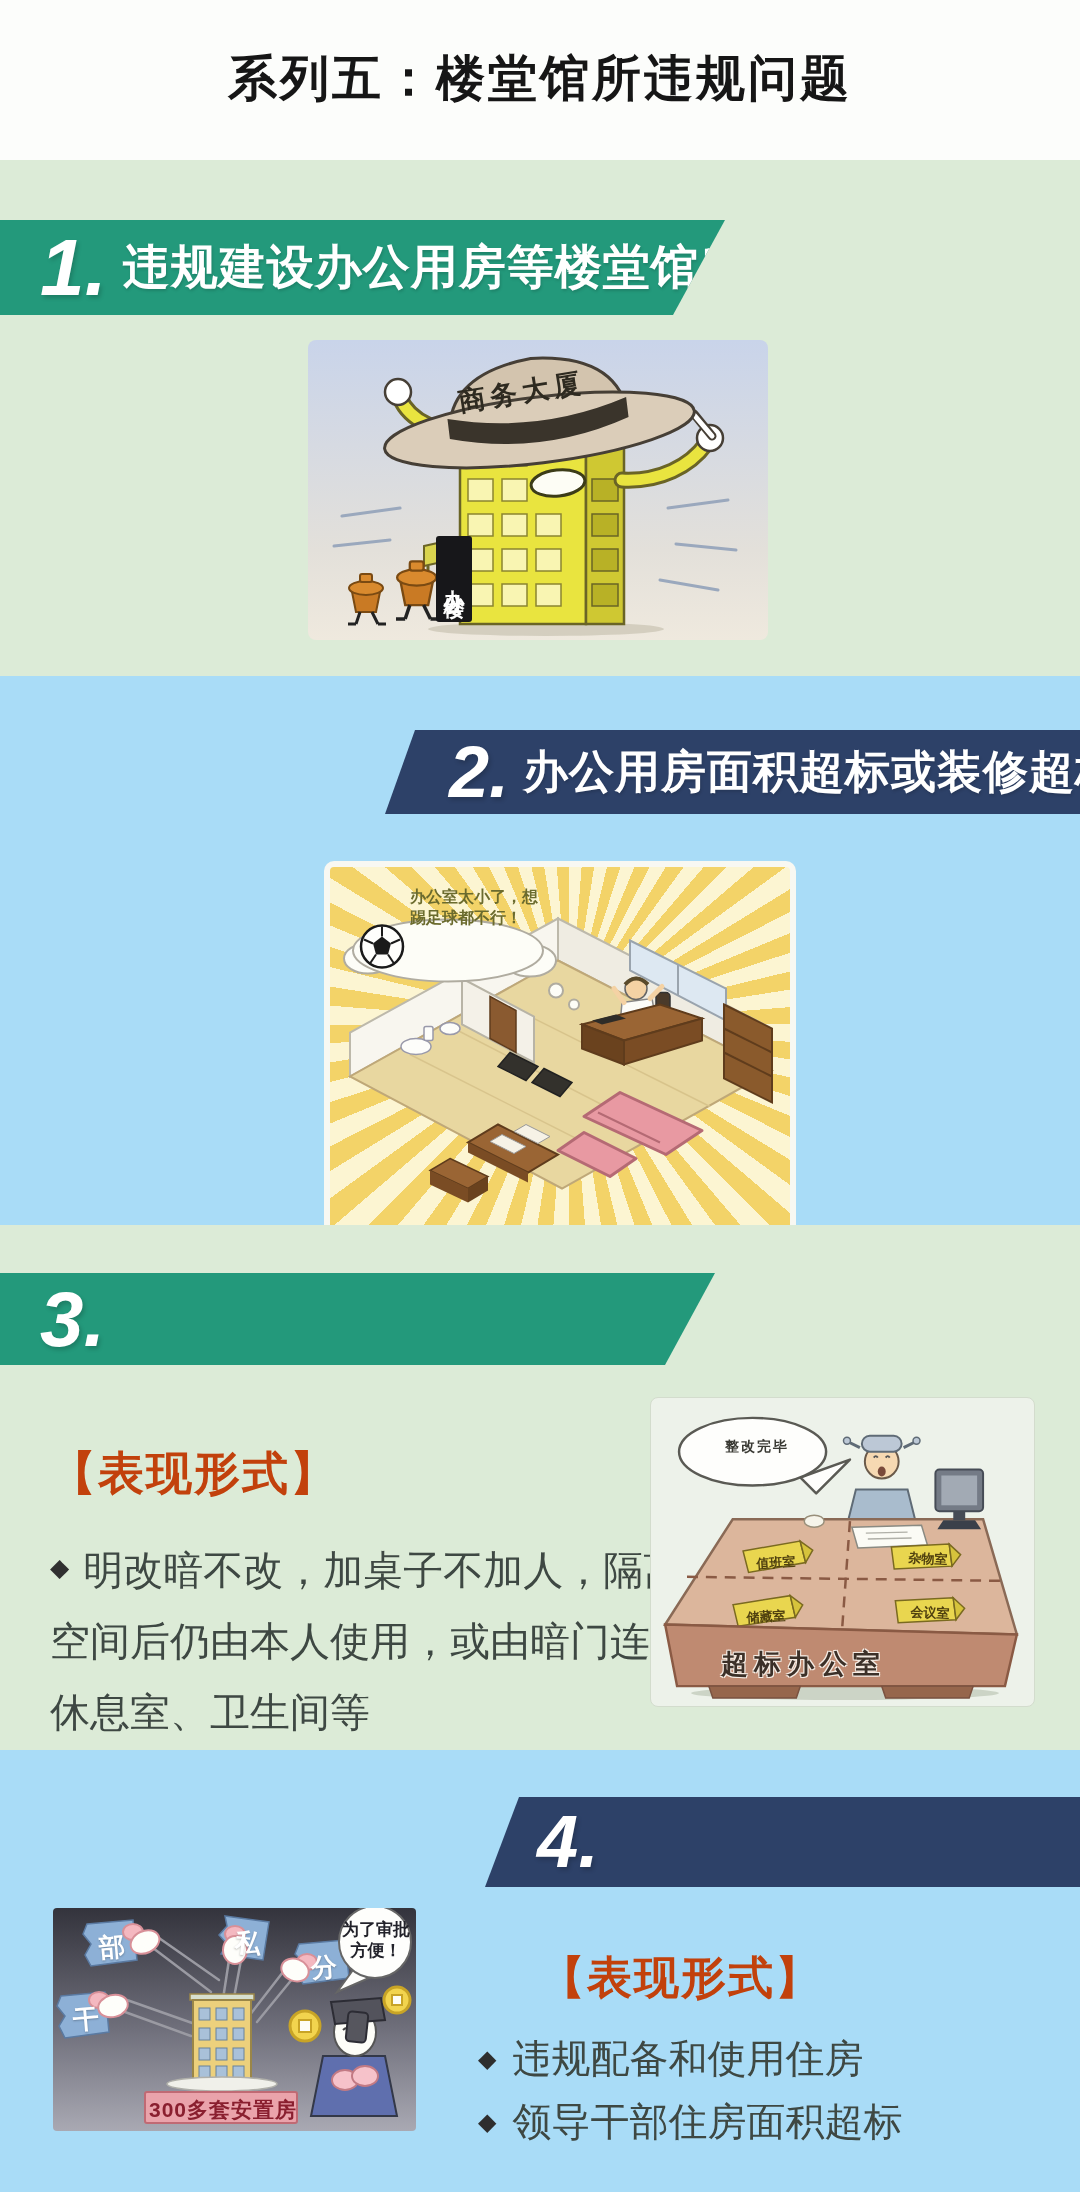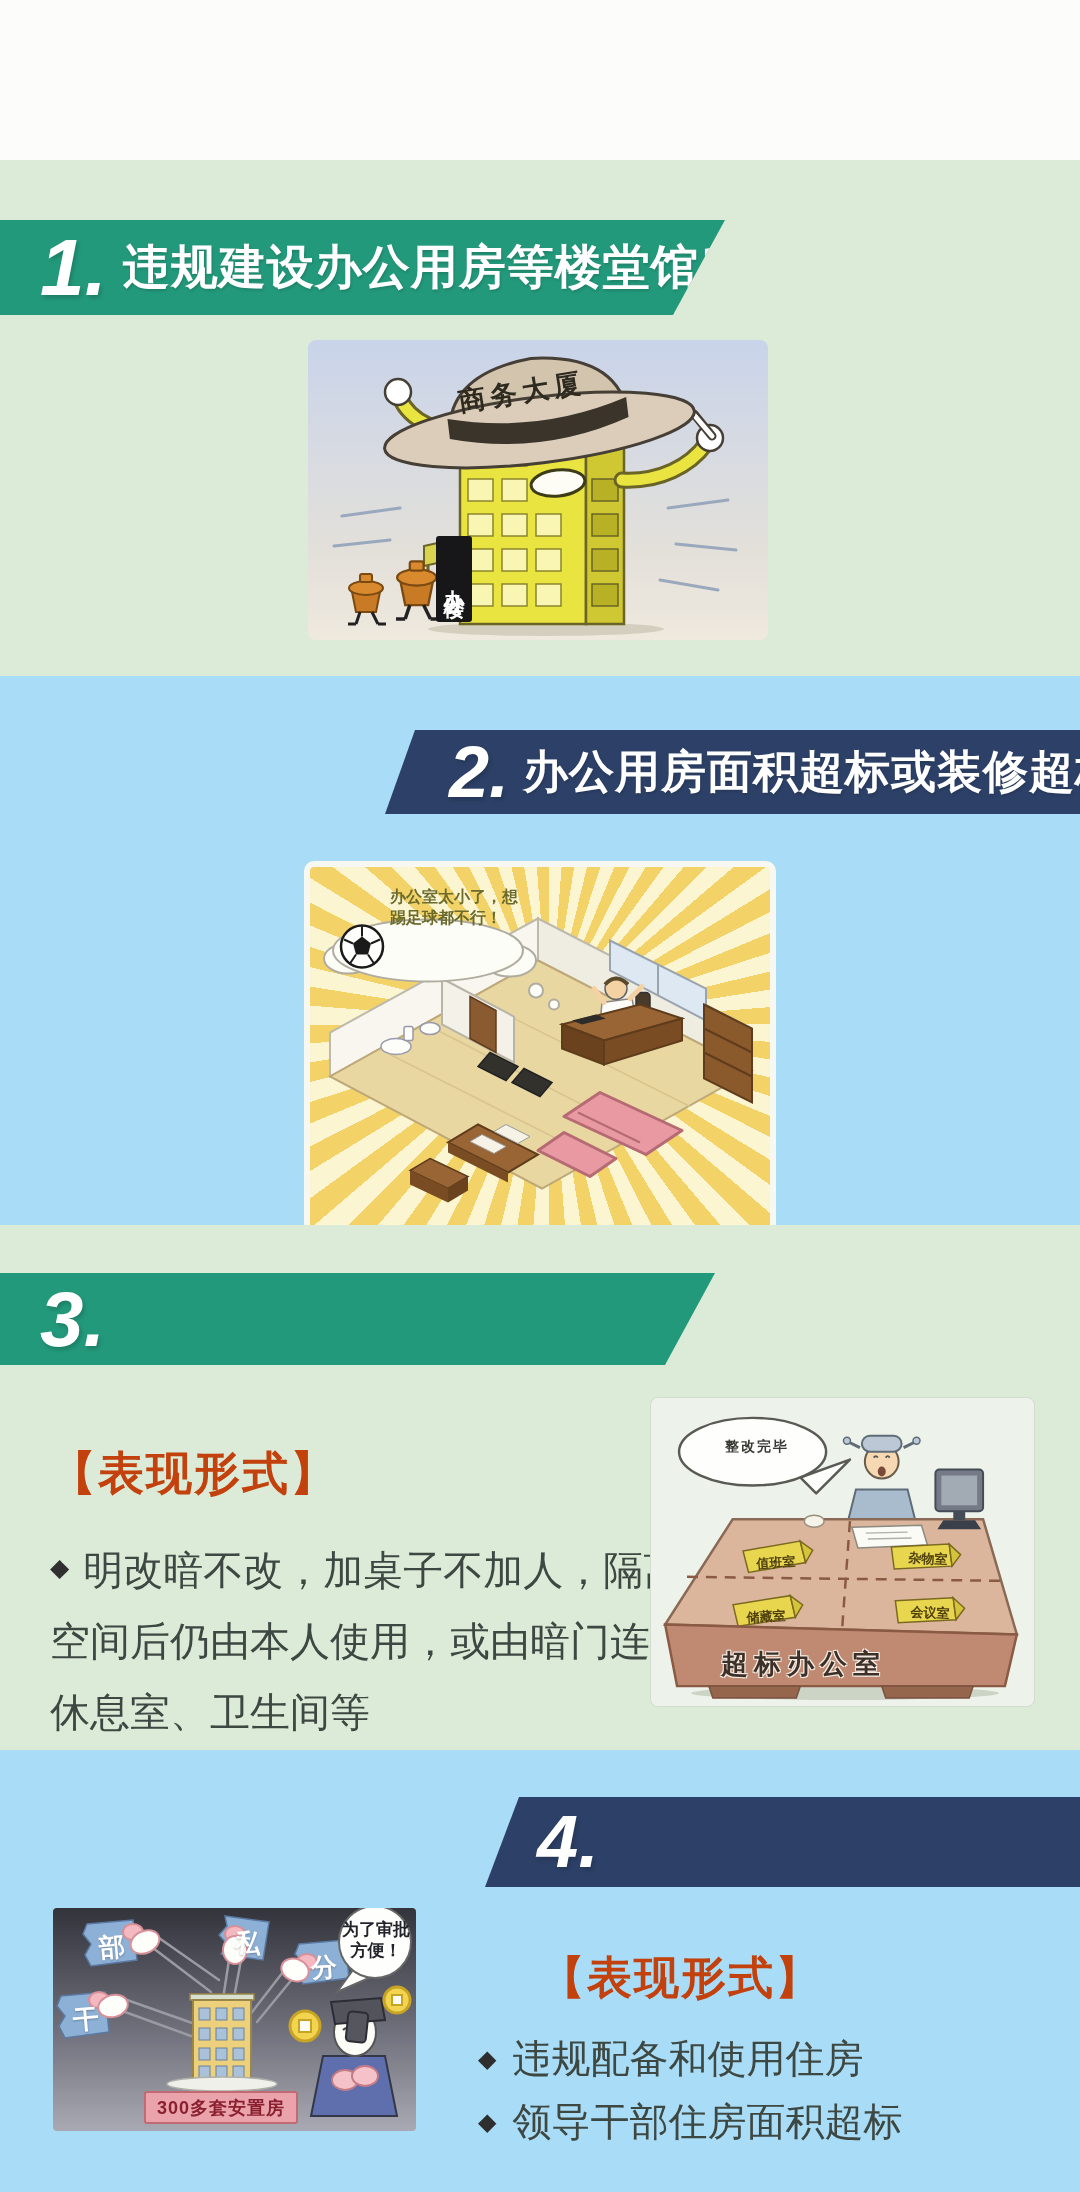--- a/index.html
+++ b/index.html
@@ -29,21 +29,21 @@
   .b2{left:385px;top:54px;width:695px;height:84px;clip-path:polygon(30px 0,100% 0,100% 100%,0 100%);padding-left:64px;gap:14px;}
   .b2 .num{font-size:72px;} .b2 .btitle{font-size:45px;}
   .b3{left:0;top:48px;width:715px;height:92px;clip-path:polygon(0 0,100% 0,calc(100% - 50px) 100%,0 100%);padding-left:40px;gap:16px;}
   .b3 .num{font-size:78px;} .b3 .btitle{font-size:46px;}
   .b4{left:485px;top:47px;width:595px;height:90px;clip-path:polygon(34px 0,100% 0,100% 100%,0 100%);padding-left:52px;gap:14px;}
   .b4 .num{font-size:74px;} .b4 .btitle{font-size:44px;}
 
   .card{position:absolute;border-radius:8px;overflow:hidden;}
   .card svg{position:absolute;inset:0;width:100%;height:100%;display:block;}
   .card1{left:308px;top:180px;width:460px;height:300px;background:linear-gradient(180deg,#c9d4ea 0%,#e3e0da 70%,#efe9de 100%);}
-  .card2{left:304px;top:185px;width:472px;height:387px;border:6px solid #f8f8f2;border-radius:10px;
+  .card2{left:324px;top:185px;width:472px;height:387px;border:6px solid #f8f8f2;border-radius:10px;
          background-color:#f8e9a8;
          background-image:repeating-conic-gradient(from 0deg at 52% 42%, #fcf5d2 0deg 4.5deg, #f3d368 4.5deg 9deg);}
   .card3{left:650px;top:172px;width:385px;height:310px;background:#edf2ea;border:1px solid #d3dccd;}
   .card4{left:53px;top:158px;width:363px;height:223px;border-radius:4px;
          background:linear-gradient(180deg,#33333c 0%,#70707c 55%,#a9a9b3 100%);}
 
   .ov{position:absolute;}
   .hat-label{left:150px;top:34px;transform:rotate(-9deg);font-size:27px;font-weight:700;color:#2e2a20;letter-spacing:5px;}
   .bldg-sign{left:128px;top:196px;width:36px;height:86px;background:#17171a;color:#fff;writing-mode:vertical-rl;
              font-size:21px;font-weight:700;display:flex;align-items:center;justify-content:center;border-radius:3px;letter-spacing:4px;}
@@ -54,39 +54,40 @@
   .s2{left:248px;top:152px;transform:rotate(3deg);}
   .s3{left:86px;top:210px;transform:rotate(-3deg);}
   .s4{left:250px;top:206px;transform:rotate(3deg);}
   .desk-label{left:70px;top:248px;width:250px;text-align:left;font-size:27px;font-weight:800;color:#3c3028;letter-spacing:6px;
               text-shadow:-1px -1px 0 #f5ece4,1px -1px 0 #f5ece4,-1px 1px 0 #f5ece4,1px 1px 0 #f5ece4;}
   .flag-char{color:#fff;font-size:26px;font-weight:700;text-shadow:0 1px 2px rgba(0,0,0,.25);}
   .f-bu{left:46px;top:22px;transform:rotate(-5deg);}
   .f-gan{left:20px;top:94px;transform:rotate(-5deg);}
   .f-si{left:182px;top:18px;transform:rotate(6deg);}
   .f-fen{left:258px;top:42px;transform:rotate(-4deg);}
-  .house-sign{left:92px;top:188px;width:152px;text-align:center;font-size:18px;font-weight:800;color:#8a1f2f;letter-spacing:1px;}
+  .house-sign{left:92px;top:188px;width:152px;text-align:right;font-size:21px;font-weight:800;color:#8a1f2f;letter-spacing:1px;}
   .speech4{left:288px;top:11px;width:70px;font-size:17px;font-weight:700;color:#22222a;line-height:21px;text-align:center;}
 
   .fmt-heading{position:absolute;font-size:46px;font-weight:800;color:#c2410c;letter-spacing:2px;}
   .sec3 .fmt-heading{left:50px;top:218px;}
   .sec4 .fmt-heading{left:540px;top:198px;font-size:45px;}
   .para{position:absolute;left:50px;top:307px;width:664px;font-size:40px;line-height:71px;color:#3e4843;}
   .para .marker{font-size:25px;vertical-align:8px;margin-right:14px;color:#303030;}
   .bullet-row{position:absolute;display:flex;align-items:center;gap:16px;color:#3e4843;}
   .bullet-row .marker{font-size:24px;color:#2e2e2e;}
   .bullet-row .btext{font-size:39px;white-space:nowrap;}
   .sec4 .row1{left:478px;top:282px;}
   .sec4 .row2{left:478px;top:345px;}
 </style>
 </head>
 <body>
 
 <div class="poster">
 
+  <div class="main-title">系列五：楼堂馆所违规问题</div>
 
   <div class="sec sec1">
     <div class="banner b-green b1">
       <span class="num">1.</span>
       <span class="btitle">违规建设办公用房等楼堂馆所</span>
     </div>
     <div class="card card1">
       <svg viewBox="0 0 460 300">
         <g stroke="#9aa8bd" stroke-width="3" stroke-linecap="round">
           <line x1="34" y1="176" x2="92" y2="168"></line>

